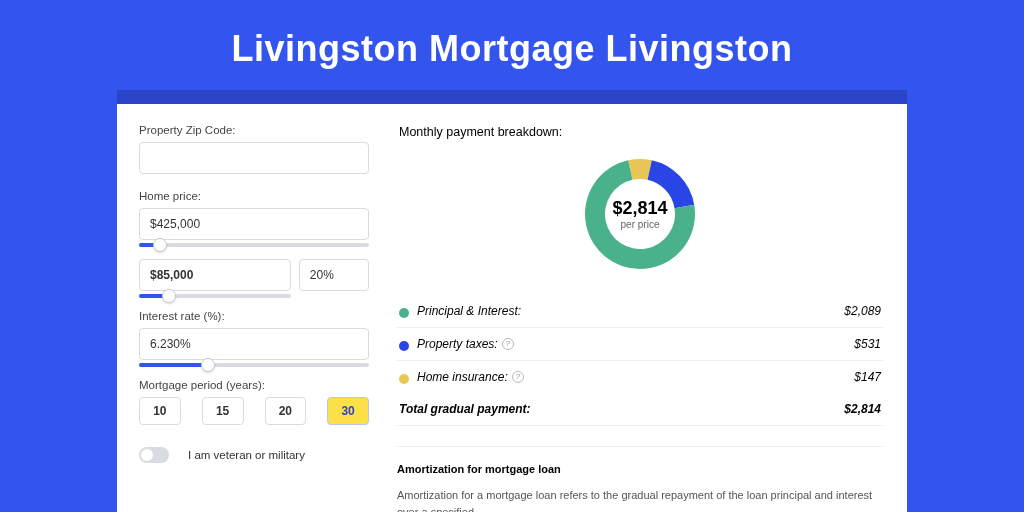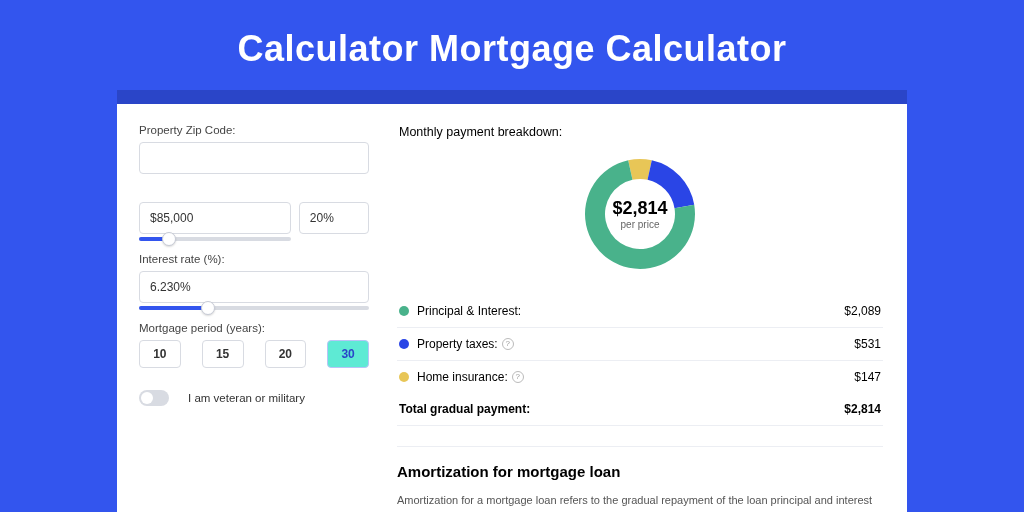--- a/index.html
+++ b/index.html
@@ -10,66 +10,74 @@
 .panel{width:790px;background:#fff;margin:0 auto;display:flex;overflow:hidden;}
 .form-col{width:270px;padding:20px 18px 18px 22px;font-size:12px;color:#333;}
 .result-col{flex:1;padding:18px 24px 0 10px;}
 .form-label{display:block;font-size:11.5px;color:#444;margin-bottom:6px;}
 .input{width:100%;height:32px;border:1px solid #d8dbe2;border-radius:4px;padding:0 10px;font-size:12px;color:#333;}
 .row{margin-bottom:0;}
 .slider-track{position:relative;height:4px;background:#d8dbe2;border-radius:2px;margin-top:3px;}
 .slider-fill{position:absolute;left:0;top:0;bottom:0;background:#3355ee;border-radius:2px;}
 .thumb{position:absolute;width:14px;height:14px;border-radius:50%;background:#fff;border:1px solid #c7cbd6;top:50%;transform:translate(-50%,-50%);box-shadow:0 1px 2px rgba(0,0,0,.15);}
 .split{display:flex;gap:8px;}
-.split .input:first-child{flex:0 0 66%;}
+.split .input:first-child{flex:0 0 66%;font-weight:bold;}
 .split .input:last-child{flex:1;}
 .periods{display:flex;gap:21px;}
 .period-btn{flex:1;height:28px;border:1px solid #d8dbe2;border-radius:4px;background:#fff;font-size:12px;font-weight:600;cursor:pointer;color:#333;}
-.period-btn.active{background:#5eead4;border-color:#b7c4f7;color:#2a45c8;}
+.period-btn.active{background:#fde047;border-color:#b7c4f7;color:#2a45c8;}
 .toggle-row{display:flex;align-items:center;gap:19px;margin-top:22px;}
 .toggle{width:30px;height:16px;border-radius:10px;background:#d8dbe2;position:relative;}
 .toggle .knob{position:absolute;width:12px;height:12px;border-radius:50%;background:#fff;top:2px;left:2px;}
 .result-title{font-size:12.5px;font-weight:400;margin:3px 0 12px 2px;}
 .donut-wrap{display:flex;justify-content:center;margin-bottom:18px;}
 .donut{position:relative;width:126px;height:126px;}
 .donut-inner{position:absolute;top:50%;left:50%;transform:translate(-50%,-50%);text-align:center;}
 .donut-amt{font-weight:700;font-size:18px;}
 .donut-sub{font-size:10px;color:#666;}
-.line{display:flex;align-items:center;font-size:12px;padding:9px 2px;border-bottom:1px solid #eceef3;}
+.line{display:flex;align-items:flex-end;font-size:12px;padding:9px 2px;border-bottom:1px solid #eceef3;font-style:italic;}
 .line:last-of-type{border-bottom:none;}
 .dot{width:10px;height:10px;border-radius:50%;margin-right:8px;}
 .d-green{background:#49b28b;}
 .d-blue{background:#2a45e6;}
 .d-yellow{background:#e8c657;}
 .line .lbl{flex:1;display:flex;align-items:center;gap:4px;}
 .line .val{font-weight:400;}
 .total .lbl,.total .val{font-weight:700;}
 .qmark{width:12px;height:12px;border-radius:50%;border:1px solid #bbb;color:#999;font-size:8px;line-height:10px;display:inline-flex;align-items:center;justify-content:center;}
 .amort{margin-top:20px;padding-top:16px;border-top:1px solid #eceef3;}
-.amort-title{font-weight:700;font-size:15px;margin-bottom:12px;}
+.amort-title{font-weight:700;font-size:11px;margin-bottom:12px;}
 .amort-body{font-size:11px;color:#555;line-height:1.5;}
 .gap12{height:12px;}
 .gap16{height:16px;}
 </style>
 </head>
 <body>
 
-<div class="hero-title">Calculator Mortgage Calculator</div>
+<div class="hero-title">Livingston Mortgage Livingston</div>
 <div class="title-underline"></div>
 
 <div class="panel">
 
   <div class="form-col">
 
     <div class="row">
       <label class="form-label">Property Zip Code:</label>
       <input class="input" value="" style="">
     </div>
     <div class="gap16"></div>
 
+    <div class="row">
+      <label class="form-label">Home price:</label>
+      <input class="input" value="$425,000" style="">
+      <div class="slider-track">
+        <div class="slider-fill" id="hpfill" style="width: 9%;"></div>
+        <div class="thumb" id="hpthumb" style="left: 9%;"></div>
+      </div>
+    </div>
     <div class="gap12"></div>
 
     <div class="row">
       <div class="split">
         <input class="input" value="$85,000" style="">
         <input class="input" value="20%" style="">
       </div>
       <div class="slider-track" style="width:66%;">
         <div class="slider-fill" id="dpfill" style="width: 20%;"></div>
         <div class="thumb" id="dpthumb" style="left: 20%;"></div>

